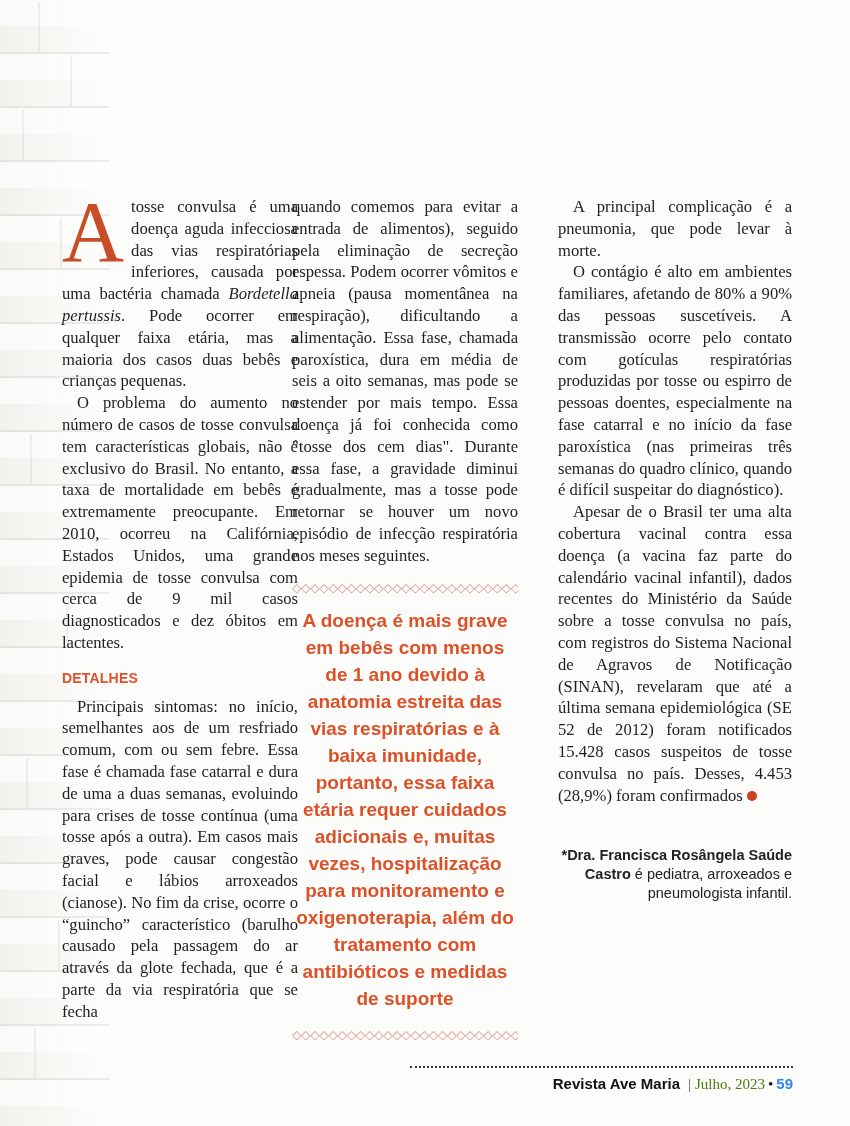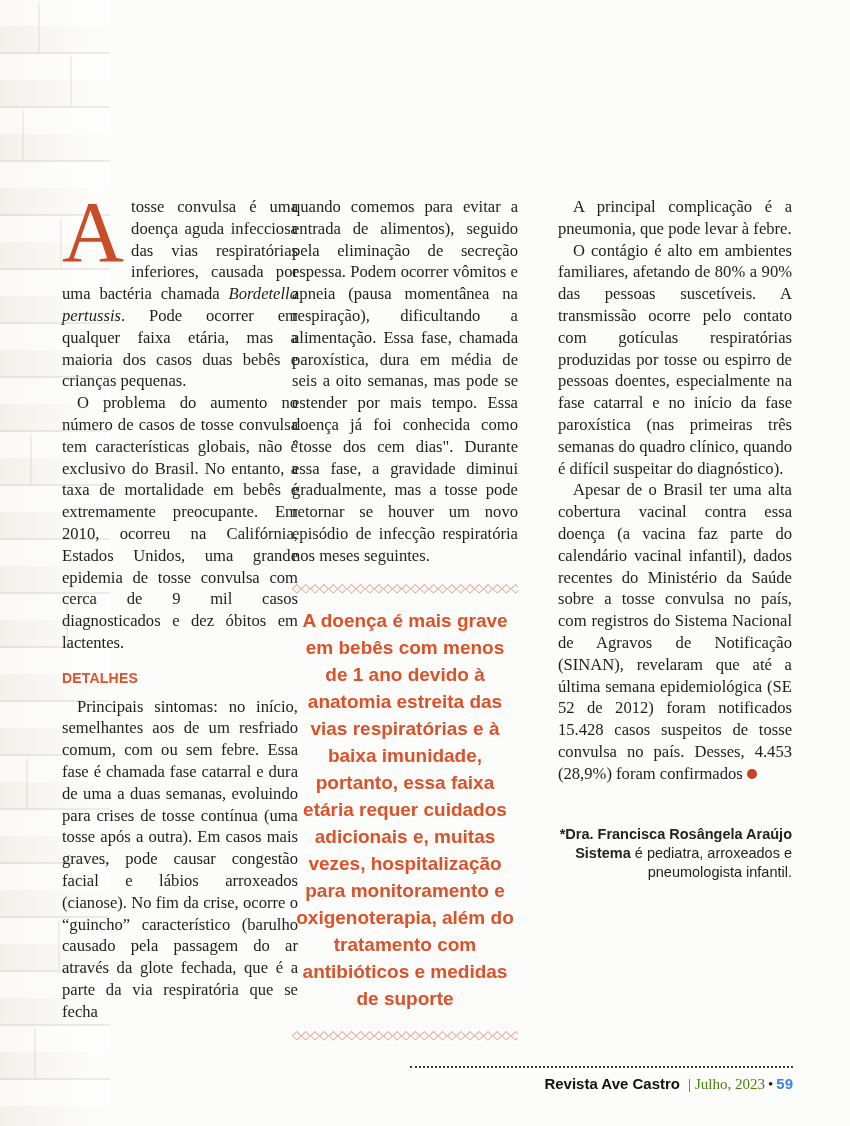--- a/index.html
+++ b/index.html
@@ -136,25 +136,25 @@
   </div>
 
   <div class="col col2">
     <p class="para noindent">quando comemos para evitar a entrada de alimentos), seguido pela eliminação de secreção espessa. Podem ocorrer vômitos e apneia (pausa momentânea na respiração), dificultando a alimentação. Essa fase, chamada paroxística, dura em média de seis a oito semanas, mas pode se estender por mais tempo. Essa doença já foi conhecida como "tosse dos cem dias". Durante essa fase, a gravidade diminui gradualmente, mas a tosse pode retornar se houver um novo episódio de infecção respiratória nos meses seguintes.</p>
     <div class="diamond-divider">◇◇◇◇◇◇◇◇◇◇◇◇◇◇◇◇◇◇◇◇◇◇◇◇◇◇◇◇</div>
     <p class="para pull-quote">A doença é mais grave em bebês com menos de 1 ano devido à anatomia estreita das vias respiratórias e à baixa imunidade, portanto, essa faixa etária requer cuidados adicionais e, muitas vezes, hospitalização para monitoramento e oxigenoterapia, além do tratamento com antibióticos e medidas de suporte</p>
     <div class="diamond-divider bottom">◇◇◇◇◇◇◇◇◇◇◇◇◇◇◇◇◇◇◇◇◇◇◇◇◇◇◇◇</div>
   </div>
 
   <div class="col col3">
-    <p class="para">A principal complicação é a pneumonia, que pode levar à febre.</p>
+    <p class="para">A principal complicação é a pneumonia, que pode levar à morte.</p>
     <p class="para">O contágio é alto em ambientes familiares, afetando de 80% a 90% das pessoas suscetíveis. A transmissão ocorre pelo contato com gotículas respiratórias produzidas por tosse ou espirro de pessoas doentes, especialmente na fase catarral e no início da fase paroxística (nas primeiras três semanas do quadro clínico, quando é difícil suspeitar do diagnóstico).</p>
     <p class="para"><span>Apesar de o Brasil ter uma alta cobertura vacinal contra essa doença (a vacina faz parte do calendário vacinal infantil), dados recentes do Ministério da Saúde sobre a tosse convulsa no país, com registros do Sistema Nacional de Agravos de Notificação (SINAN), revelaram que até a última semana epidemiológica (SE 52 de 2012) foram notificados 15.428 casos suspeitos de tosse convulsa no país. Desses, 4.453 (28,9%) foram confirmados</span><span class="end-mark"></span></p>
     <p class="para credit">
-      <span class="name">*Dra. Francisca Rosângela Araújo Sistema</span><span> é pediatra, arroxeados e pneumologista infantil.</span>
+      <span class="name">*Dra. Francisca Rosângela Saúde Castro</span><span> é pediatra, arroxeados e pneumologista infantil.</span>
     </p>
   </div>
 
   <div class="footer">
-    <span class="mag">Revista Ave Castro</span><span class="sep">|</span><span class="issue">Julho, 2023</span><span class="bullet">•</span><span class="pagenum">59</span>
+    <span class="mag">Revista Ave Maria</span><span class="sep">|</span><span class="issue">Julho, 2023</span><span class="bullet">•</span><span class="pagenum">59</span>
   </div>
 
 </div>
 
 </body></html>

